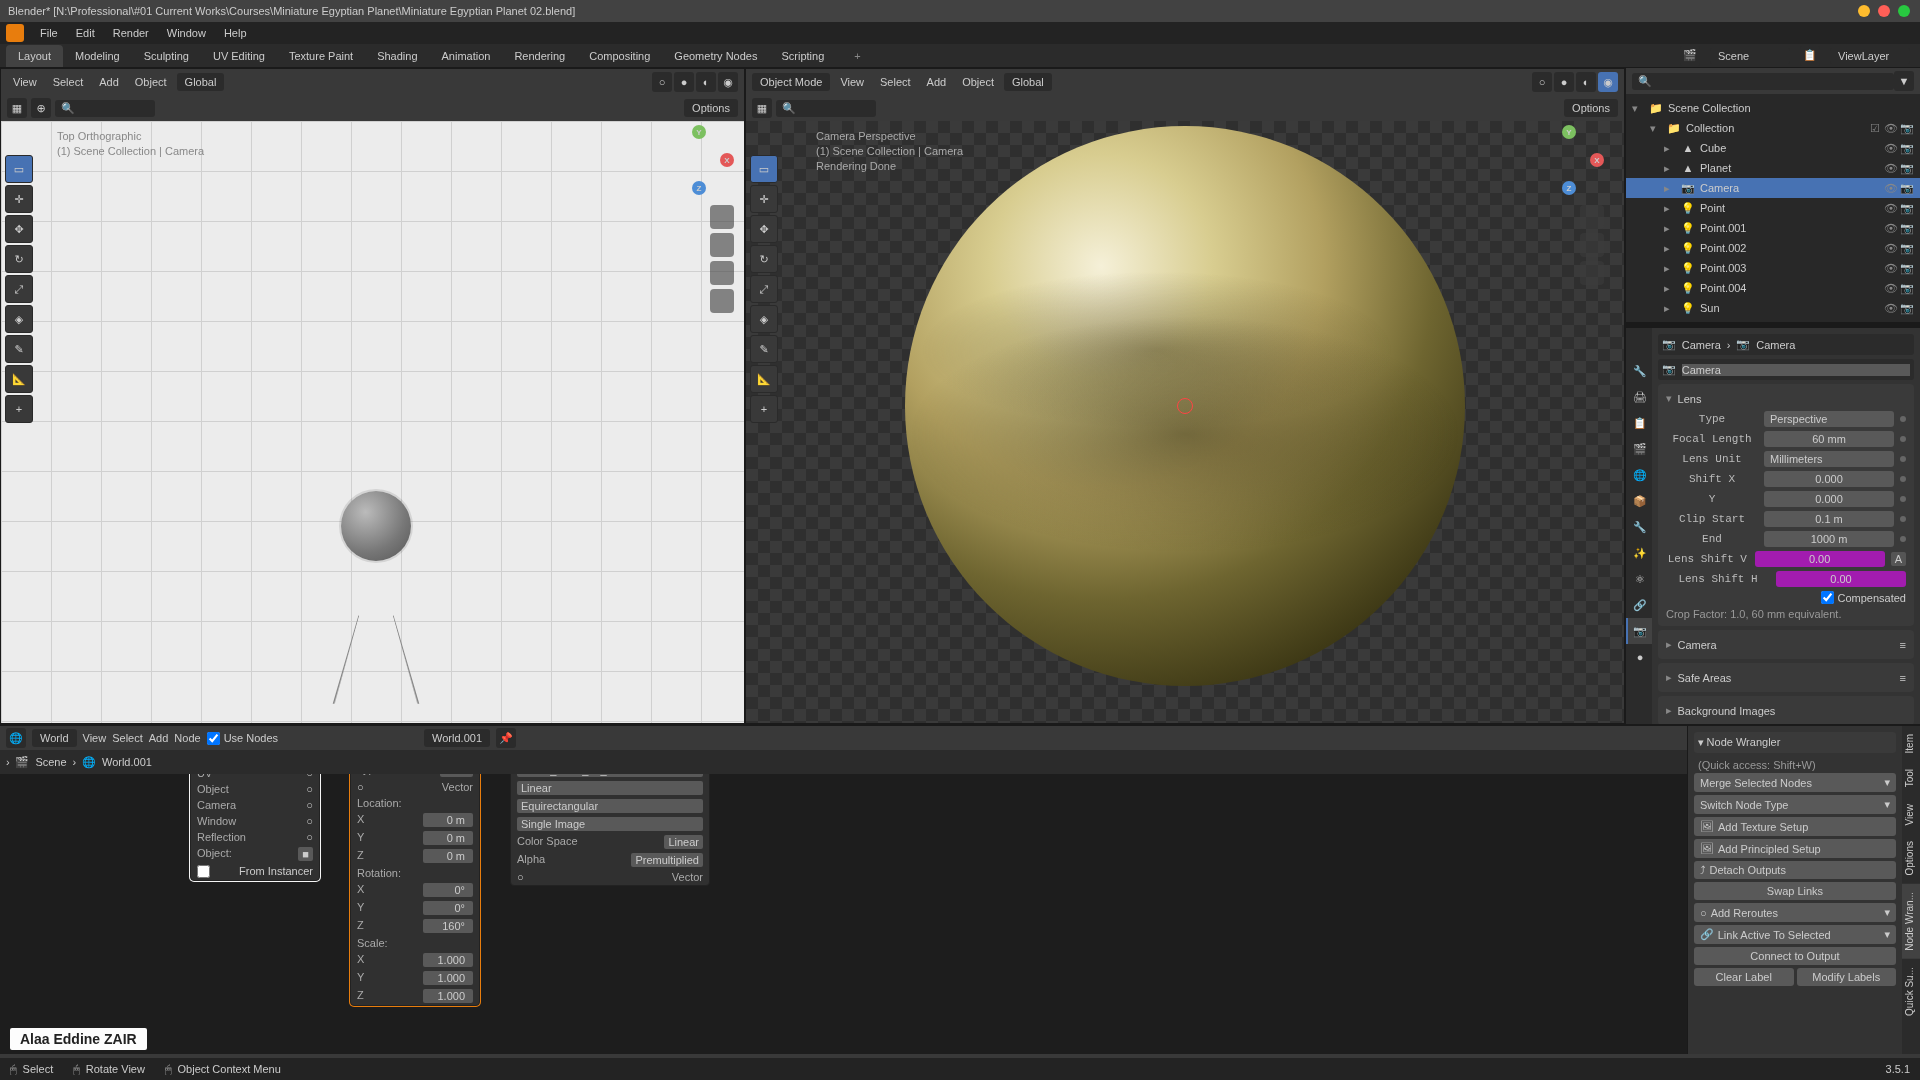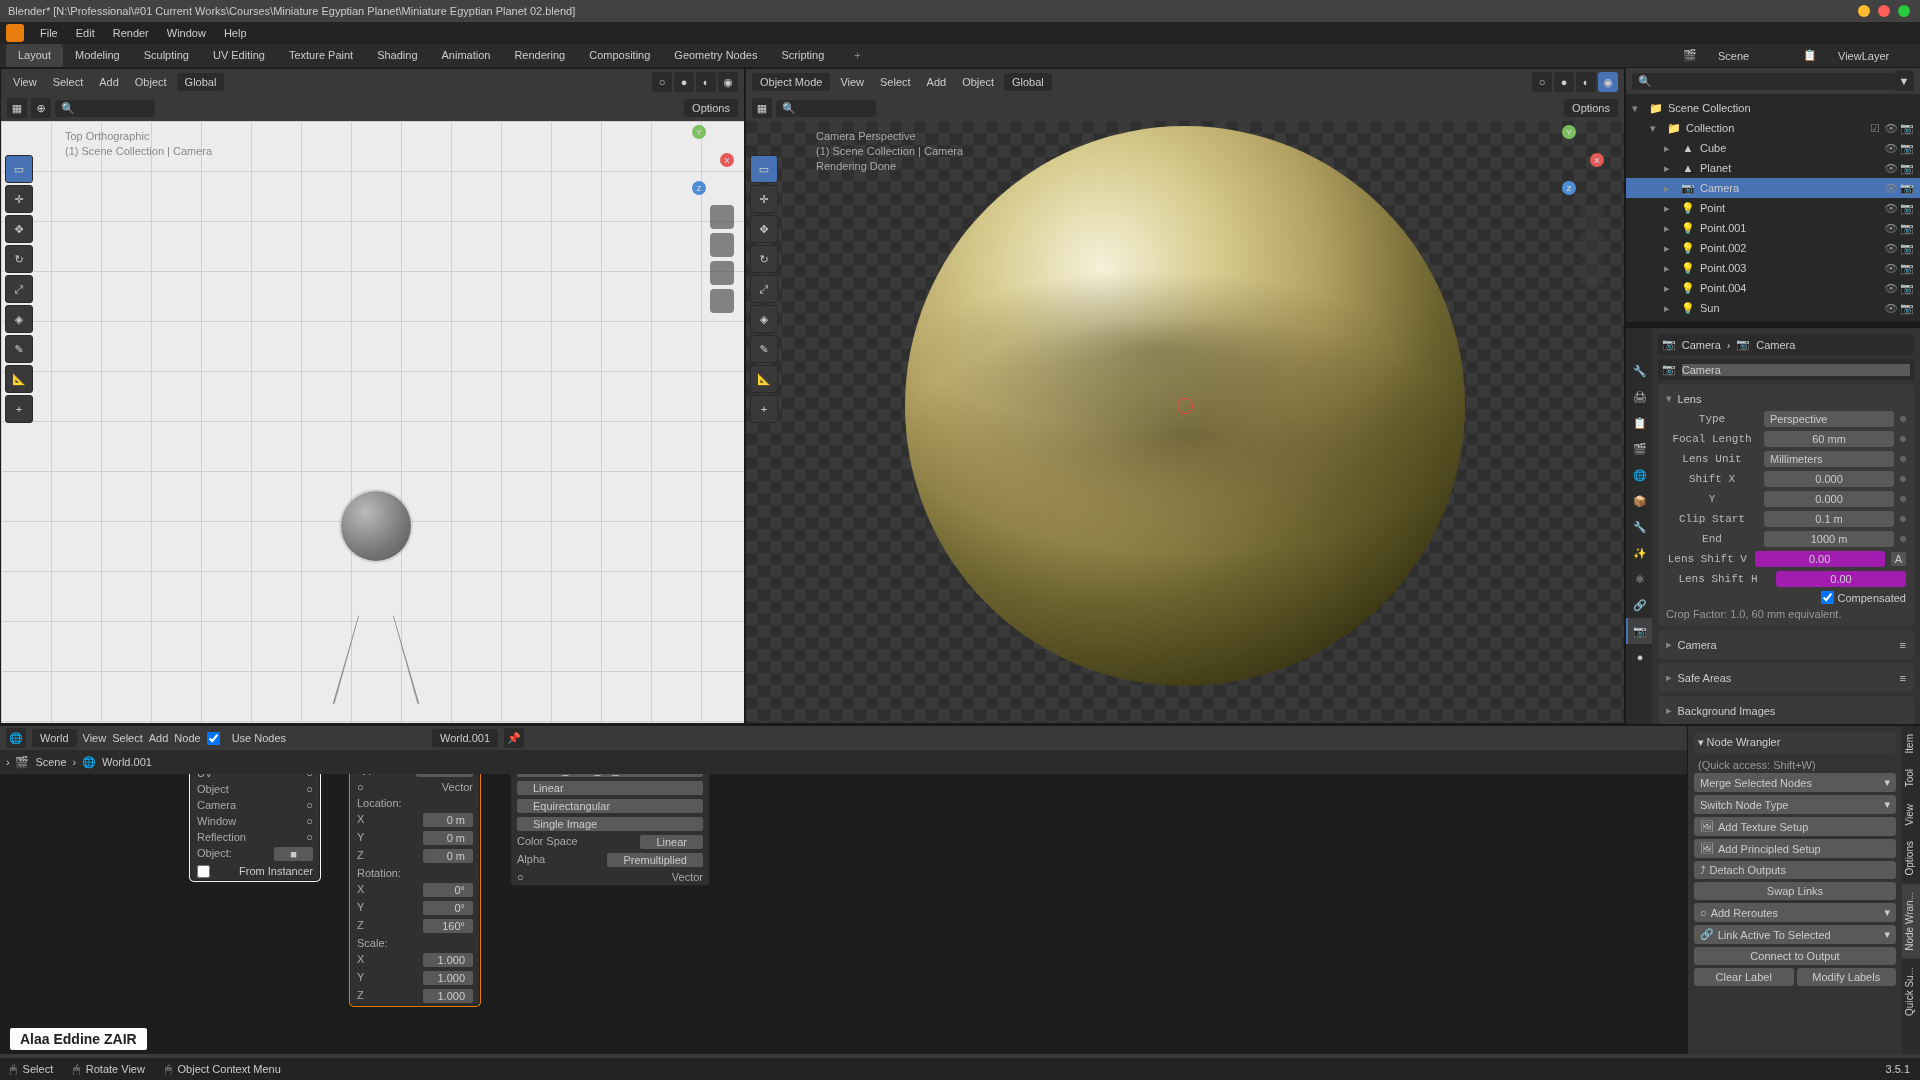--- a/index.html
+++ b/index.html
@@ -4,21 +4,21 @@
 <style>
 *{margin:0;padding:0;box-sizing:border-box;font-family:-apple-system,BlinkMacSystemFont,"Segoe UI",Arial,sans-serif;font-size:11px;color:#ccc;}
 body{background:#393939;width:1920px;height:1080px;overflow:hidden;position:relative;}
 .titlebar{height:22px;background:#424242;display:flex;align-items:center;padding:0 8px;}
 .titlebar .dots{position:absolute;right:10px;display:flex;gap:8px;}
 .dot{width:12px;height:12px;border-radius:50%;}
 .dot.y{background:#febc2e;} .dot.r{background:#ff5f57;} .dot.g{background:#28c840;}
 .menubar{height:22px;background:#232323;display:flex;align-items:center;padding:0 6px;gap:2px;}
 .menubar .logo{width:18px;height:18px;background:#e87d0d;border-radius:3px;margin-right:6px;}
 .menubar span{padding:3px 8px;cursor:pointer;}
-.workspace-tabs{height:24px;background:#2b2b2b;display:flex;padding-left:6px;border-bottom:1px solid #1a1a1a;}
+.workspace-tabs{height:24px;background:#2b2b2b;display:flex;align-items:center;padding-left:6px;border-bottom:1px solid #1a1a1a;}
 .workspace-tabs span{padding:5px 12px;cursor:pointer;}
 .workspace-tabs .active{background:#424242;border-radius:4px 4px 0 0;}
 .workspace-tabs .plus{margin-left:6px;color:#888;}
 .right-info{margin-left:auto;display:flex;align-items:center;gap:10px;padding-right:10px;}
 .right-info .field{background:#2b2b2b;padding:2px 8px;border-radius:3px;min-width:80px;}
 .hdr-btn{background:#2b2b2b;padding:3px 8px;border-radius:3px;display:inline-flex;align-items:center;gap:3px;}
 .hdr-icon{width:20px;height:20px;background:#2b2b2b;border-radius:3px;display:inline-flex;align-items:center;justify-content:center;}
 .main-area{display:flex;height:calc(100% - 94px - 330px);}
 .viewport{position:relative;background:#393939;border:1px solid #1a1a1a;}
 .viewport.left{width:745px;background:#e8e8e8;}
@@ -73,21 +73,21 @@
 .node-editor{flex:1;background:#232323;position:relative;display:flex;flex-direction:column;}
 .ne-header{height:24px;background:#393939;display:flex;align-items:center;padding:0 6px;gap:6px;}
 .ne-sub{height:24px;background:#2b2b2b;display:flex;align-items:center;padding:0 6px;gap:6px;}
 .ne-canvas{flex:1;position:relative;background:#1d1d1d;overflow:hidden;}
 .node{position:absolute;background:#303030;border:1px solid #222;border-radius:4px;font-size:10px;}
 .node.selected{box-shadow:0 0 0 1px #f5f5f5;}
 .node.orange{box-shadow:0 0 0 1px #e87d0d;}
 .node .nr{display:flex;justify-content:space-between;padding:2px 6px;}
 .node .nr .k{color:#aaa;}
 .node .nr .v{background:#595959;padding:1px 8px;border-radius:2px;min-width:50px;text-align:right;}
-.node .dd{background:#595959;padding:1px 16px;border-radius:2px;}
+.node .dd{background:#595959;padding:1px 4px;border-radius:2px;}
 .side-panel{width:215px;background:#333;border-left:1px solid #1a1a1a;padding:6px;}
 .sp-title{padding:4px;background:#3a3a3a;border-radius:3px;margin-bottom:4px;}
 .sp-row{padding:3px 6px;background:#595959;border-radius:3px;margin-bottom:3px;display:flex;align-items:center;gap:4px;}
 .sp-btns{display:flex;gap:3px;}
 .sp-btns .b{flex:1;background:#595959;padding:3px;text-align:center;border-radius:3px;}
 .vert-tabs{width:18px;background:#2b2b2b;display:flex;flex-direction:column;}
 .vert-tab{writing-mode:vertical-rl;padding:8px 2px;text-align:center;font-size:10px;transform:rotate(180deg);}
 .vert-tab.active{background:#424242;}
 .statusbar{position:absolute;bottom:0;left:0;right:0;height:22px;background:#232323;display:flex;align-items:center;padding:0 10px;gap:20px;}
 .statusbar .item{display:flex;align-items:center;gap:6px;}
@@ -155,21 +155,21 @@
     <div style="height:26px;background:#393939;display:flex;align-items:center;padding:0 6px;gap:4px;">
       <div class="hdr-icon">▦</div>
       <div class="hdr-icon">⊕</div>
       <div class="search-in">🔍</div>
       <div style="margin-left:auto;" class="hdr-btn">Options</div>
     </div>
     <div class="grid-bg" style="top:52px;">
       <div class="sphere-small"></div>
       <div class="cam-icon"></div>
     </div>
-    <div class="vp-overlay" style="top:60px;margin-left:8px;">
+    <div class="vp-overlay" style="top:60px;">
       <div class="line">Top Orthographic</div>
       <div class="line">(1) Scene Collection | Camera</div>
     </div>
     <div class="vp-toolbar" style="top:86px;">
       <div class="tool-btn active">▭</div>
       <div class="tool-btn">✛</div>
       <div class="tool-btn">✥</div>
       <div class="tool-btn">↻</div>
       <div class="tool-btn">⤢</div>
       <div class="tool-btn">◈</div>
@@ -476,21 +476,21 @@
 
 <div class="bottom-area">
   <div class="node-editor">
     <div class="ne-header">
       <div class="hdr-icon">🌐</div>
       <div class="hdr-btn">World</div>
       <span>View</span>
       <span>Select</span>
       <span>Add</span>
       <span>Node</span>
-      <label style="display:flex;align-items:center;gap:12px;">
+      <label style="display:flex;align-items:center;gap:4px;">
           <input type="checkbox" checked="" style="">
           <span>Use Nodes</span>
         </label>
       <div style="margin-left:140px" class="hdr-btn">World.001</div>
       <div class="hdr-icon">📌</div>
     </div>
     <div class="ne-sub">
       <span>›</span>
       <span>🎬</span>
       <span>Scene</span>

